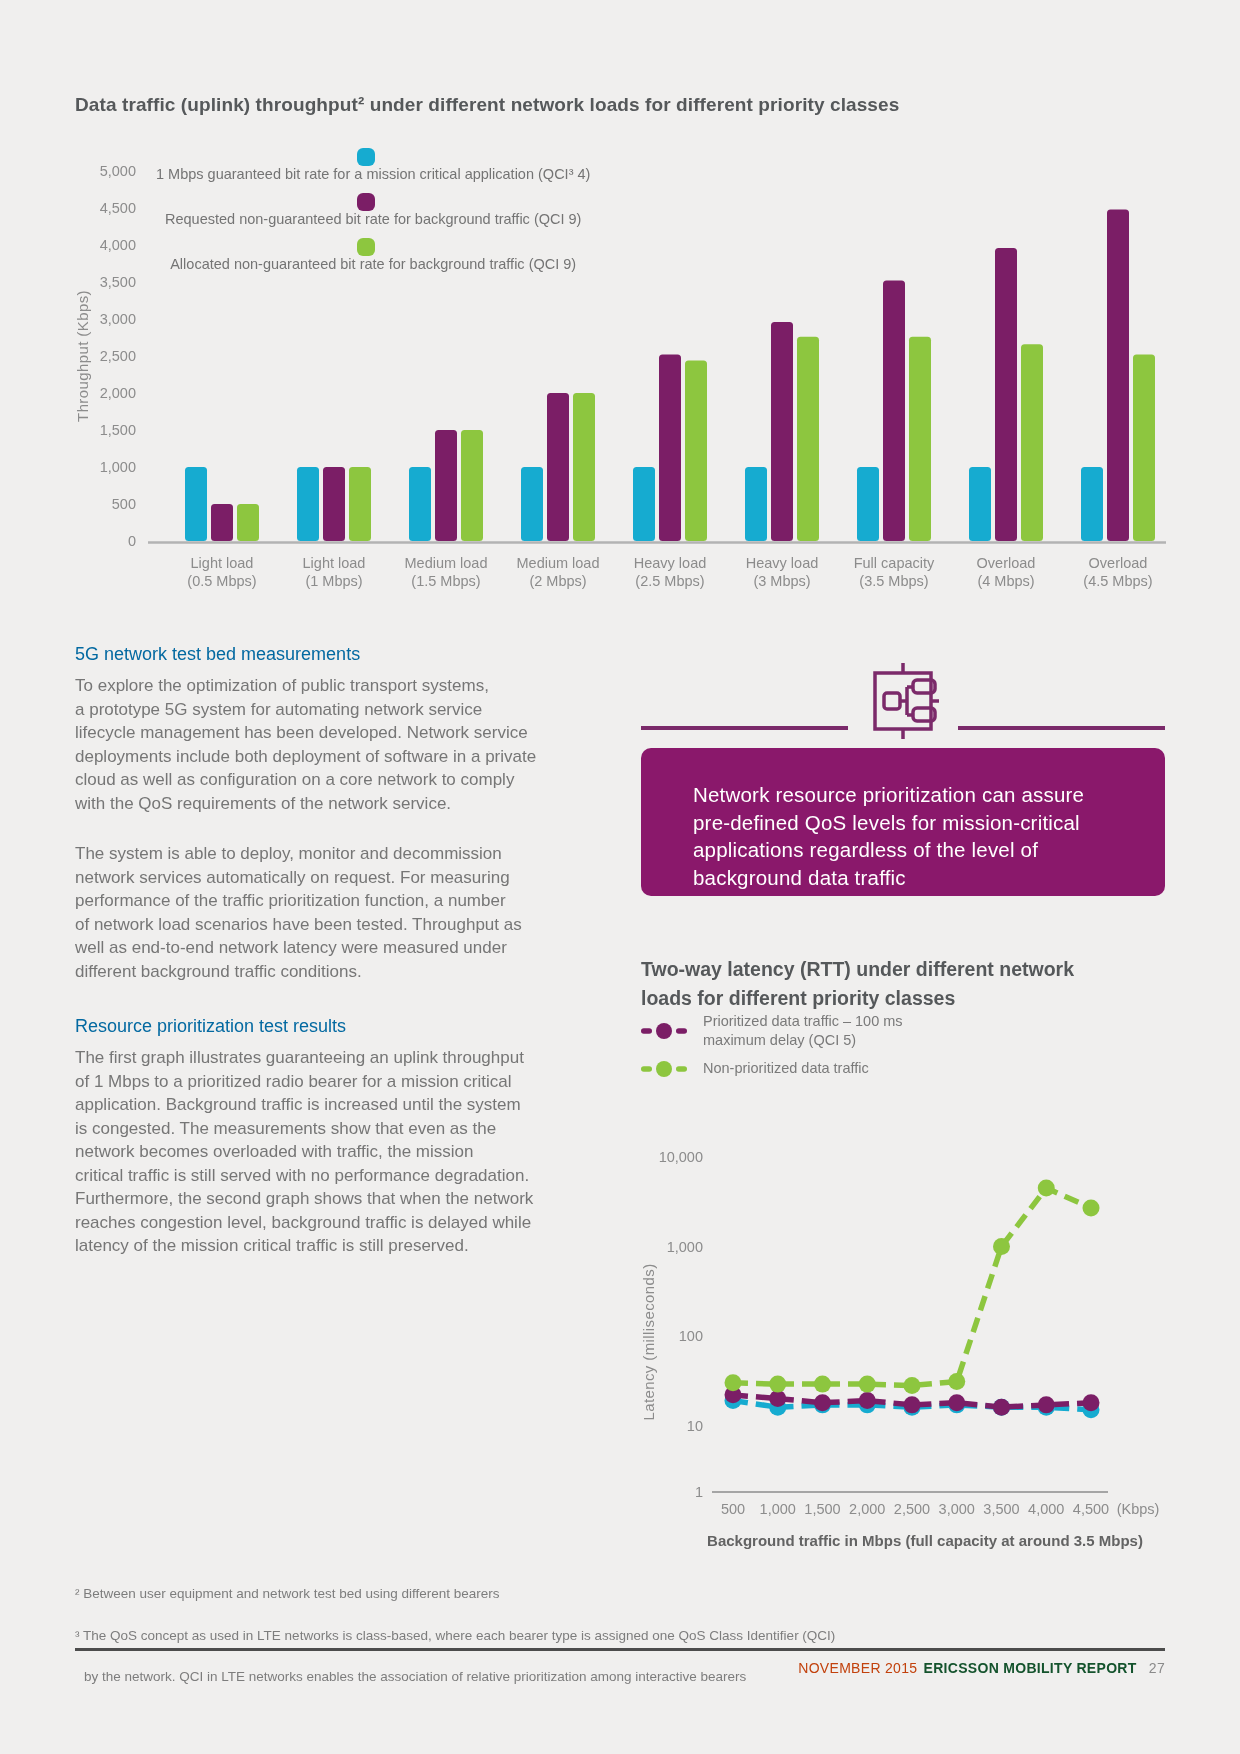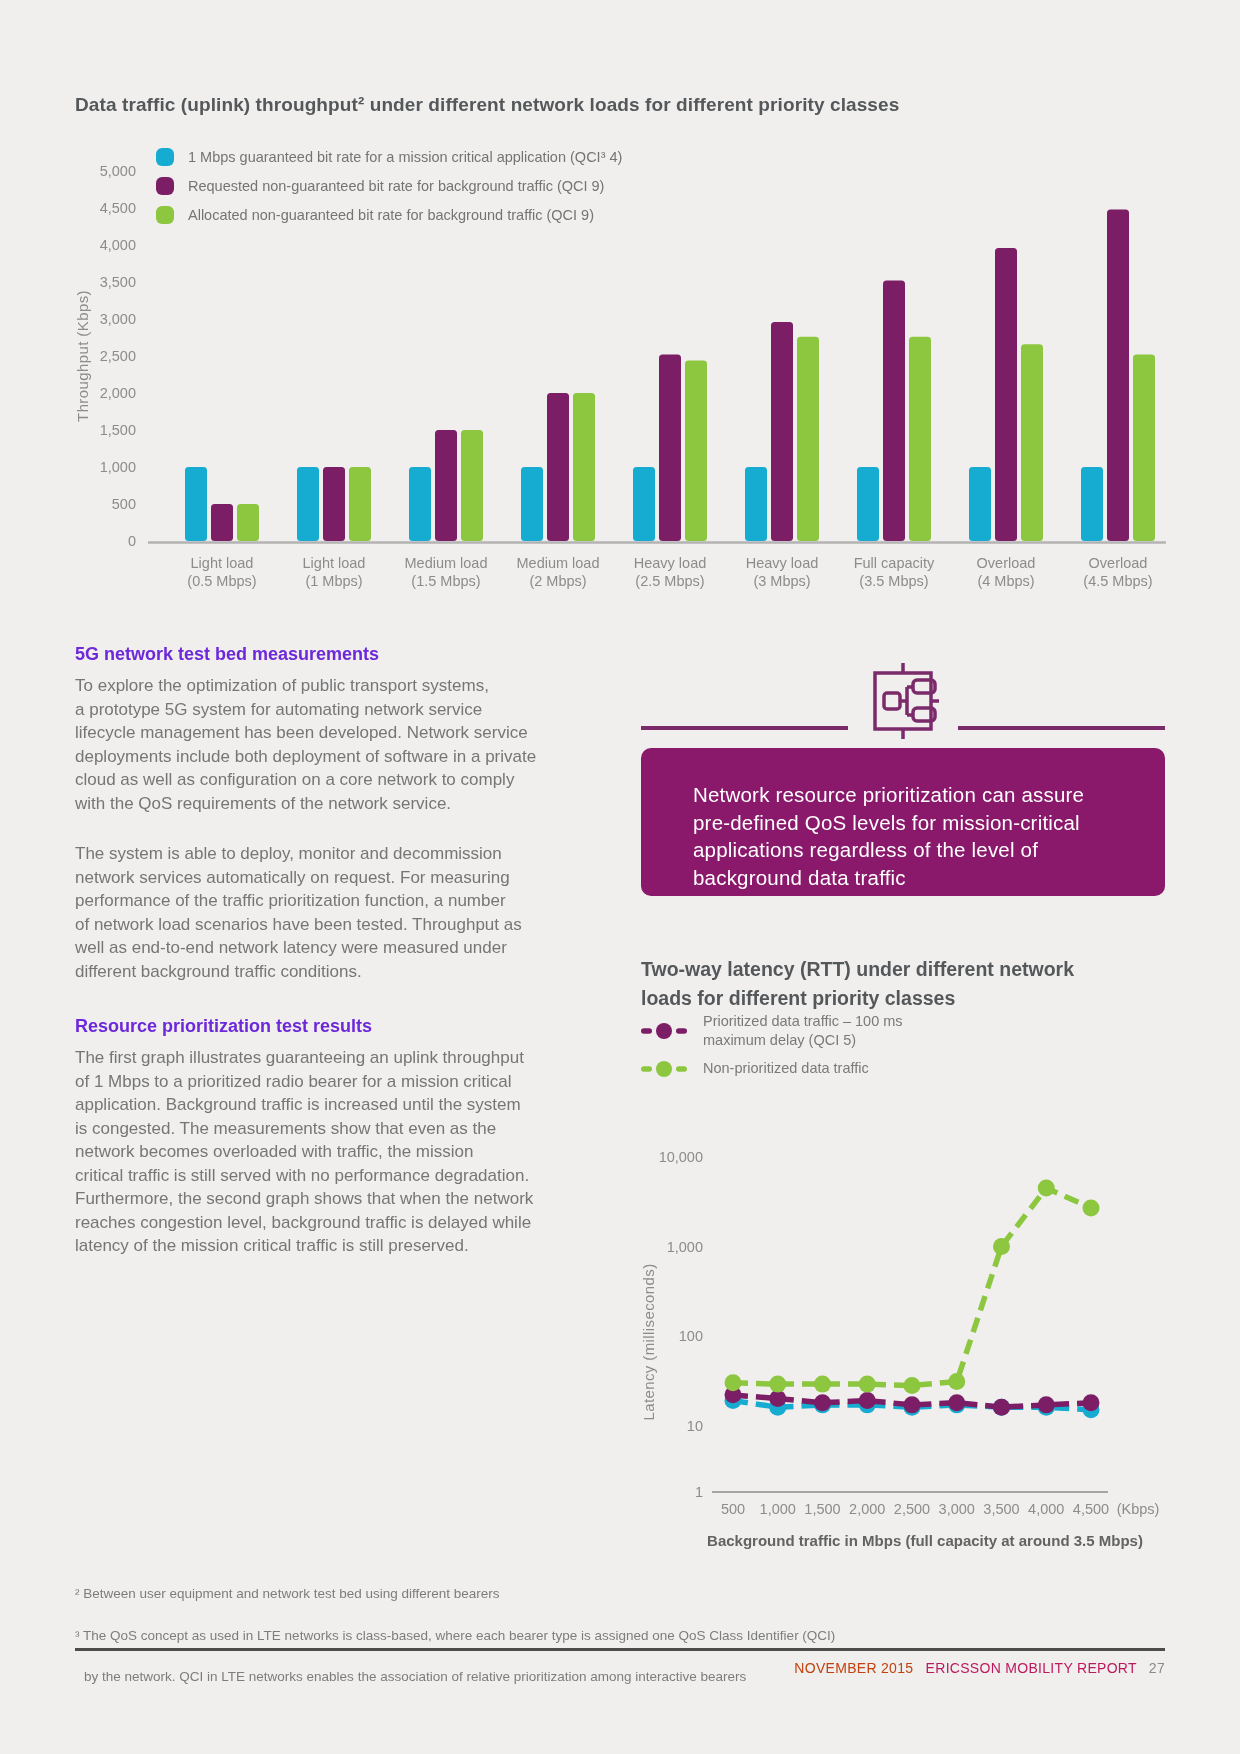--- a/index.html
+++ b/index.html
@@ -4,50 +4,50 @@
 <style>
   * { margin:0; padding:0; box-sizing:border-box; }
   body { font-family:"Liberation Sans", sans-serif; background:#e4e3e2; }
   .page { position:relative; width:1240px; height:1754px; background:#f0efee; overflow:hidden; margin:0 auto; }
   .abs { position:absolute; }
 
   .chart-title { font-size:19px; font-weight:600; color:#55585a; letter-spacing:.1px; }
 
   
   .bar-legend { left:156px; top:148px; }
-  .bar-legend-item { display:flex; align-items:center; margin-bottom:11px; }
+  .bar-legend-item { display:flex; align-items:center; margin-bottom:11px;flex-direction:column; }
   .bar-legend-item svg { flex:0 0 auto; margin-right:14px; }
   .legend-label { font-size:14.5px; color:#747474; }
 
   svg text.tick { font-family:"Liberation Sans", sans-serif; font-size:14.5px; fill:#8c8c8c; }
   svg text.ylab { font-size:15px; letter-spacing:.4px; }
   svg text.axis-title { font-family:"Liberation Sans", sans-serif; font-size:15px; font-weight:700; fill:#636363; }
 
-  .h3 { font-size:18px; font-weight:700; color:#6d28d9; }
+  .h3 { font-size:18px; font-weight:400; color:#0369a1; }
   .body-text { font-size:17px; line-height:23.5px; color:#767676; white-space:pre-line; }
 
   .flank-line { height:4px; background:#7b2a6a; top:726px; }
   .callout { left:641px; top:748px; width:524px; height:148px; background:#8a186b; border-radius:10px;
              padding:33px 52px; }
   .callout-text { font-size:20.5px; line-height:27.5px; color:#ffffff; white-space:pre-line; letter-spacing:.2px; }
 
   .lat-title { left:641px; top:944px; font-size:19.5px; line-height:29px; font-weight:600; color:#55585a; white-space:pre-line;margin-top:11px; }
   .lat-legend { left:641px; top:1012px; }
   .lat-legend-item { display:flex; align-items:center; margin-bottom:9px; }
   .lat-legend-item svg { flex:0 0 auto; margin-right:16px; }
   .lat-legend-label { font-size:14.5px; line-height:19px; color:#7a7a7a; white-space:pre-line; }
 
   .footnotes { left:75px; top:1562px; width:840px; }
   .footnote-line { font-size:13.5px; line-height:19.5px; color:#7d7d7d;margin-top:22px; }
   .footnote-line.indent { padding-left:9px; }
 
   .footer-rule { left:75px; top:1648px; width:1090px; height:3px; background:#4c4c4c; }
   .footer-text { left:75px; top:1660px; width:1090px; text-align:right; font-size:14px; letter-spacing:.3px; }
   .footer-date { color:#c2410c; }
-  .footer-report { color:#be185d; font-weight:400; margin-left:8px; }
+  .footer-report { color:#14532d; font-weight:700; margin-left:2px; }
   .footer-page { color:#8a8a8a; margin-left:8px; }
 </style>
 </head>
 <body>
 
 <div class="page">
 
   <div class="abs chart-title" style="left:75px; top:94px;">Data traffic (uplink) throughput² under different network loads for different priority classes</div>
 
   <svg class="abs" style="left:0; top:0;" width="1240" height="620" viewBox="0 0 1240 620" id="throughput-svg">

